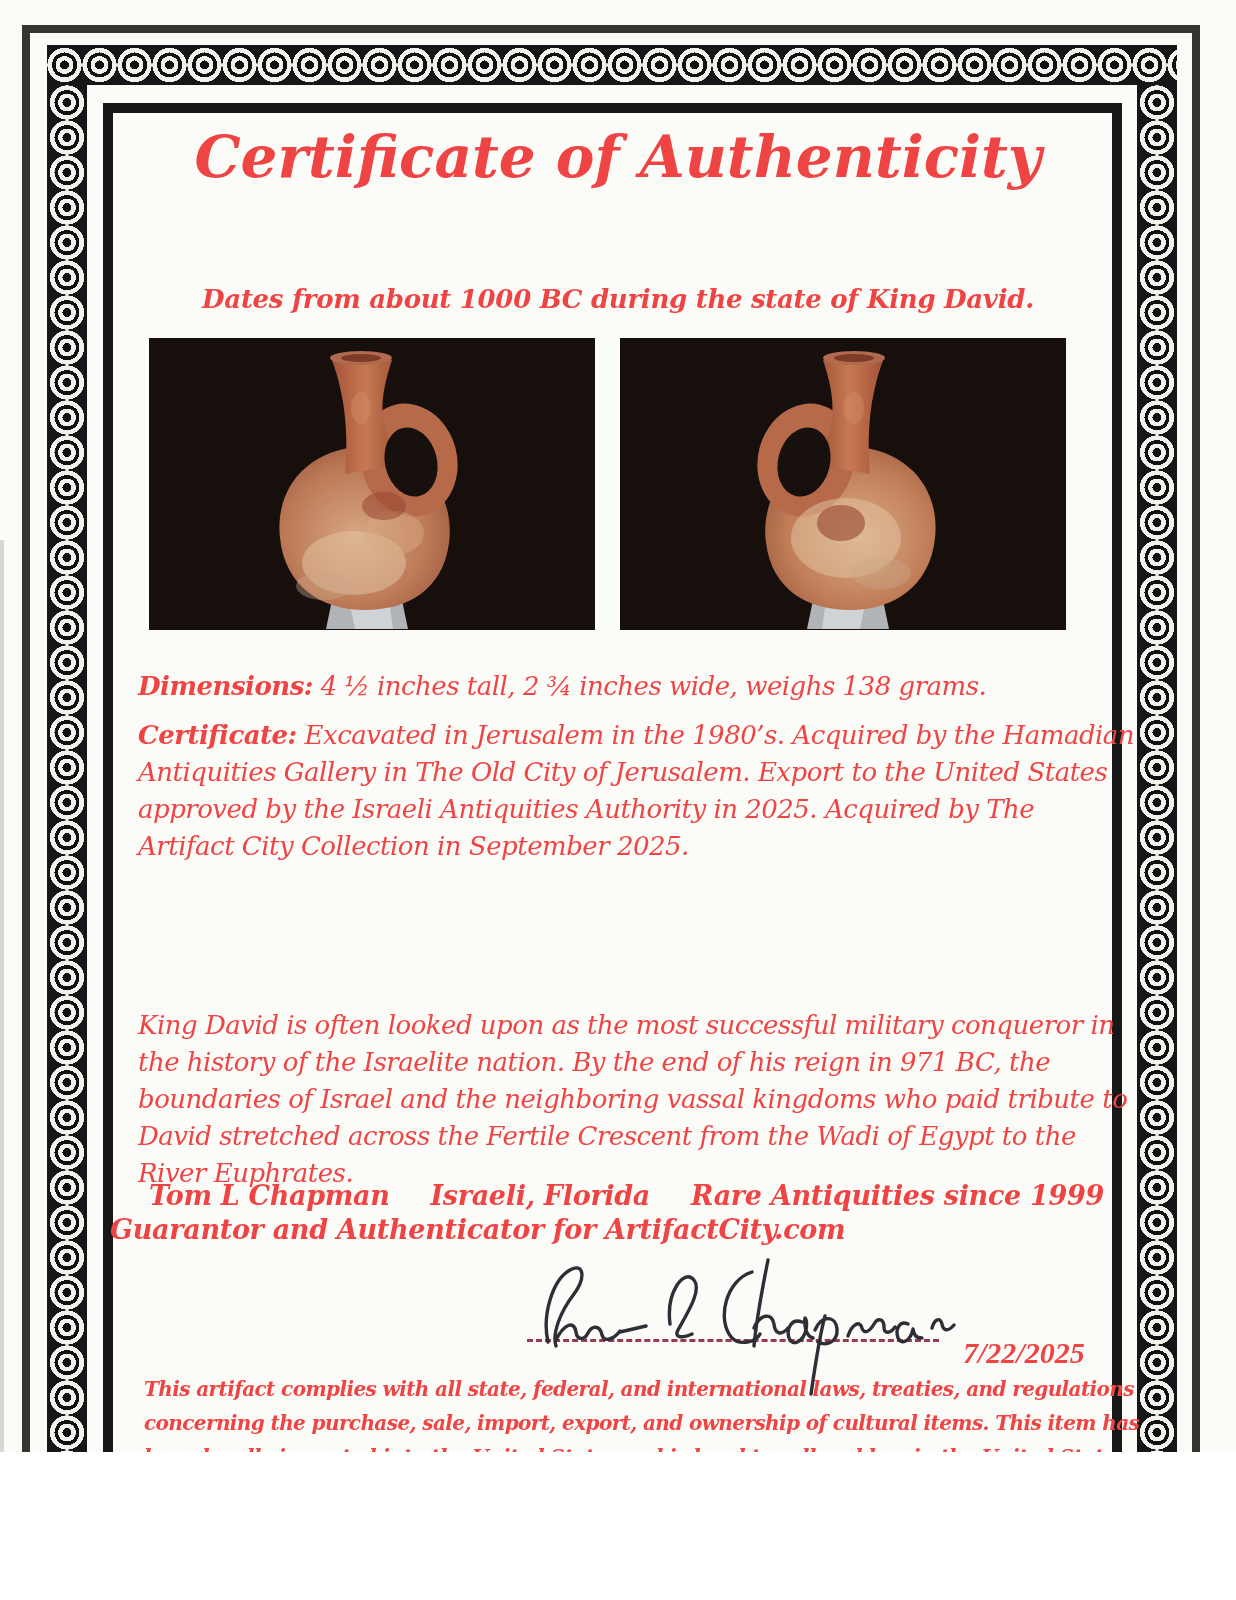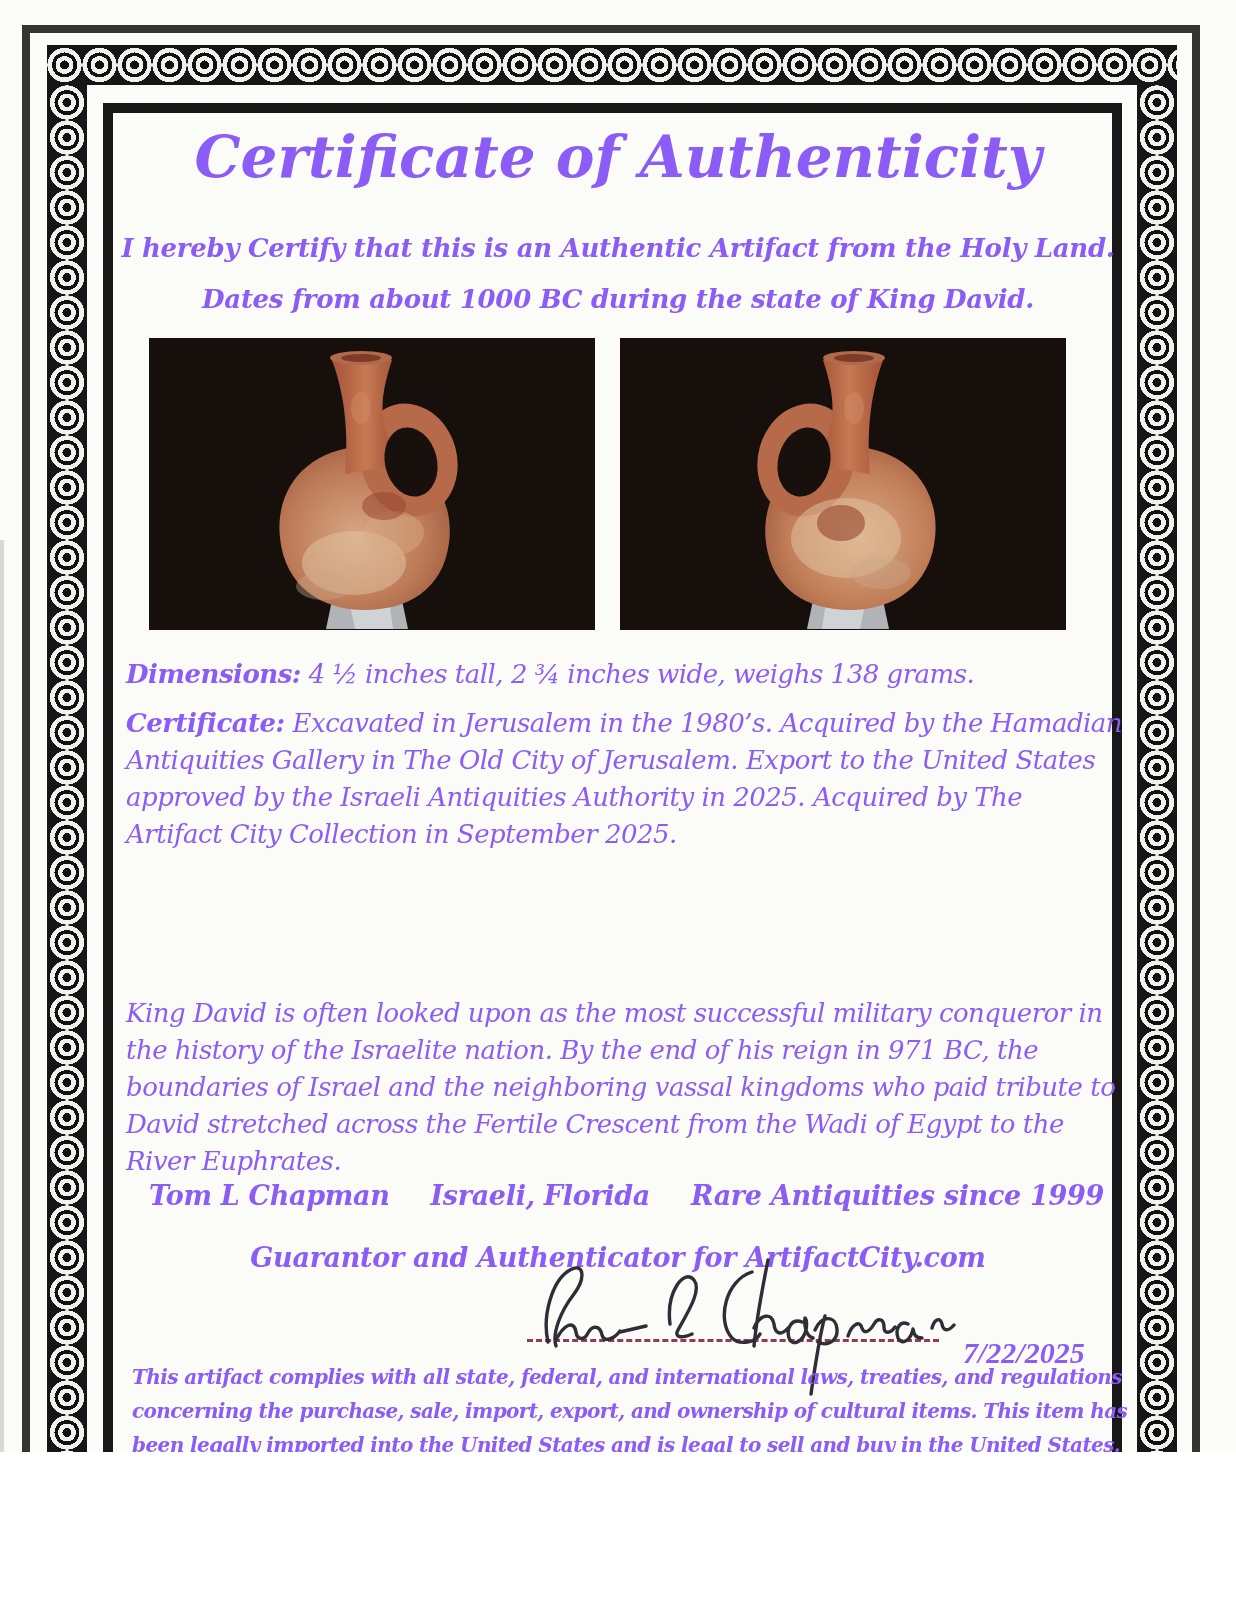--- a/index.html
+++ b/index.html
@@ -1,18 +1,18 @@
 <!DOCTYPE html>
 <html><head>
 <meta charset="utf-8">
 <style>
   html,body{margin:0;padding:0;background:#ffffff;}
   .paper{
     position:relative;width:1236px;height:1452px;background:#fbfbf8;
-    font-family:"DejaVu Serif", serif;font-style:italic;color:#8b5cf6;
+    font-family:"DejaVu Serif", serif;font-style:italic;color:#ef4444;
     overflow:hidden;
   }
   
   .frame-outer{
     position:absolute;left:22px;top:25px;width:1178px;height:1538px;
     border:8px solid #32362f;box-sizing:border-box;
   }
   .frame-inner{
     position:absolute;left:103px;top:103px;width:1019px;height:1388px;
     border:10px solid #181818;box-sizing:border-box;
@@ -40,55 +40,54 @@
     position:absolute;left:110px;top:126px;width:1016px;text-align:center;
     font-size:58px;font-weight:bold;letter-spacing:0;line-height:1.1;
   }
   .sub{position:absolute;left:110px;width:1016px;text-align:center;font-size:26px;font-weight:bold;letter-spacing:-0.3px;}
   .sub1{top:233px;}
   .sub2{top:284px;}
 
   .photos{position:absolute;left:149px;top:338px;display:flex;gap:25px;}
   .photo{width:446px;height:292px;display:block;}
 
-  .para{position:absolute;left:122px;width:1000px;font-size:26px;line-height:37px;letter-spacing:-0.5px;margin:4px;}
+  .para{position:absolute;left:122px;width:1000px;font-size:26px;line-height:37px;letter-spacing:-0.5px;margin:16px;}
   .para .label{font-weight:bold;}
   .lines{white-space:pre;}
   .p-dimensions{top:652px;}
   .p-provenance{top:701px;}
   .p-description{top:853px;}
   .p-kingdavid{top:991px;}
 
   .footer-row{
     position:absolute;left:149px;top:1180px;width:955px;
     display:flex;justify-content:space-between;
     font-size:27px;font-weight:bold;letter-spacing:-0.3px;
   }
-  .guarantor{position:absolute;left:110px;top:1242px;width:1016px;text-align:center;font-size:27px;font-weight:bold;letter-spacing:-0.3px;}
+  .guarantor{position:absolute;left:110px;top:1214px;width:1016px;text-align:left;font-size:27px;font-weight:bold;letter-spacing:-0.3px;}
 
   .sig-svg{position:absolute;left:518px;top:1254px;width:440px;height:150px;overflow:visible;}
   .sig-line{position:absolute;left:527px;top:1339px;width:412px;border-top:3px dashed #9a3a52;}
   .sig-date{position:absolute;left:963px;top:1336px;font-size:30px;font-weight:bold;font-family:Liberation Serif, serif;}
 
   .p-legal{top:1356px;left:128px;font-size:20px;line-height:34px;letter-spacing:-0.6px;font-weight:bold;}
 </style>
 </head>
 <body>
 
 <div class="paper">
 
   <div class="frame-outer"></div>
   <div class="band band-h band-top"></div>
   <div class="band band-h band-bottom"></div>
   <div class="band band-v band-left"></div>
   <div class="band band-v band-right"></div>
   <div class="frame-inner"></div>
 
   <div class="title">Certificate of Authenticity</div>
-  <div class="sub sub1">I hereby Certify that this is an Authentic Artifact from the Holy Land.</div>
   <div class="sub sub2">Dates from about 1000 BC during the state of King David.</div>
 
   <div class="photos">
     <svg class="photo" viewBox="0 0 446 292" xmlns="http://www.w3.org/2000/svg">
       <defs>
         <radialGradient id="jbodyL" cx="45%" cy="55%" r="75%">
           <stop offset="0%" stop-color="#d7a683"></stop>
           <stop offset="55%" stop-color="#bd7a57"></stop>
           <stop offset="100%" stop-color="#8e4a35"></stop>
         </radialGradient>

